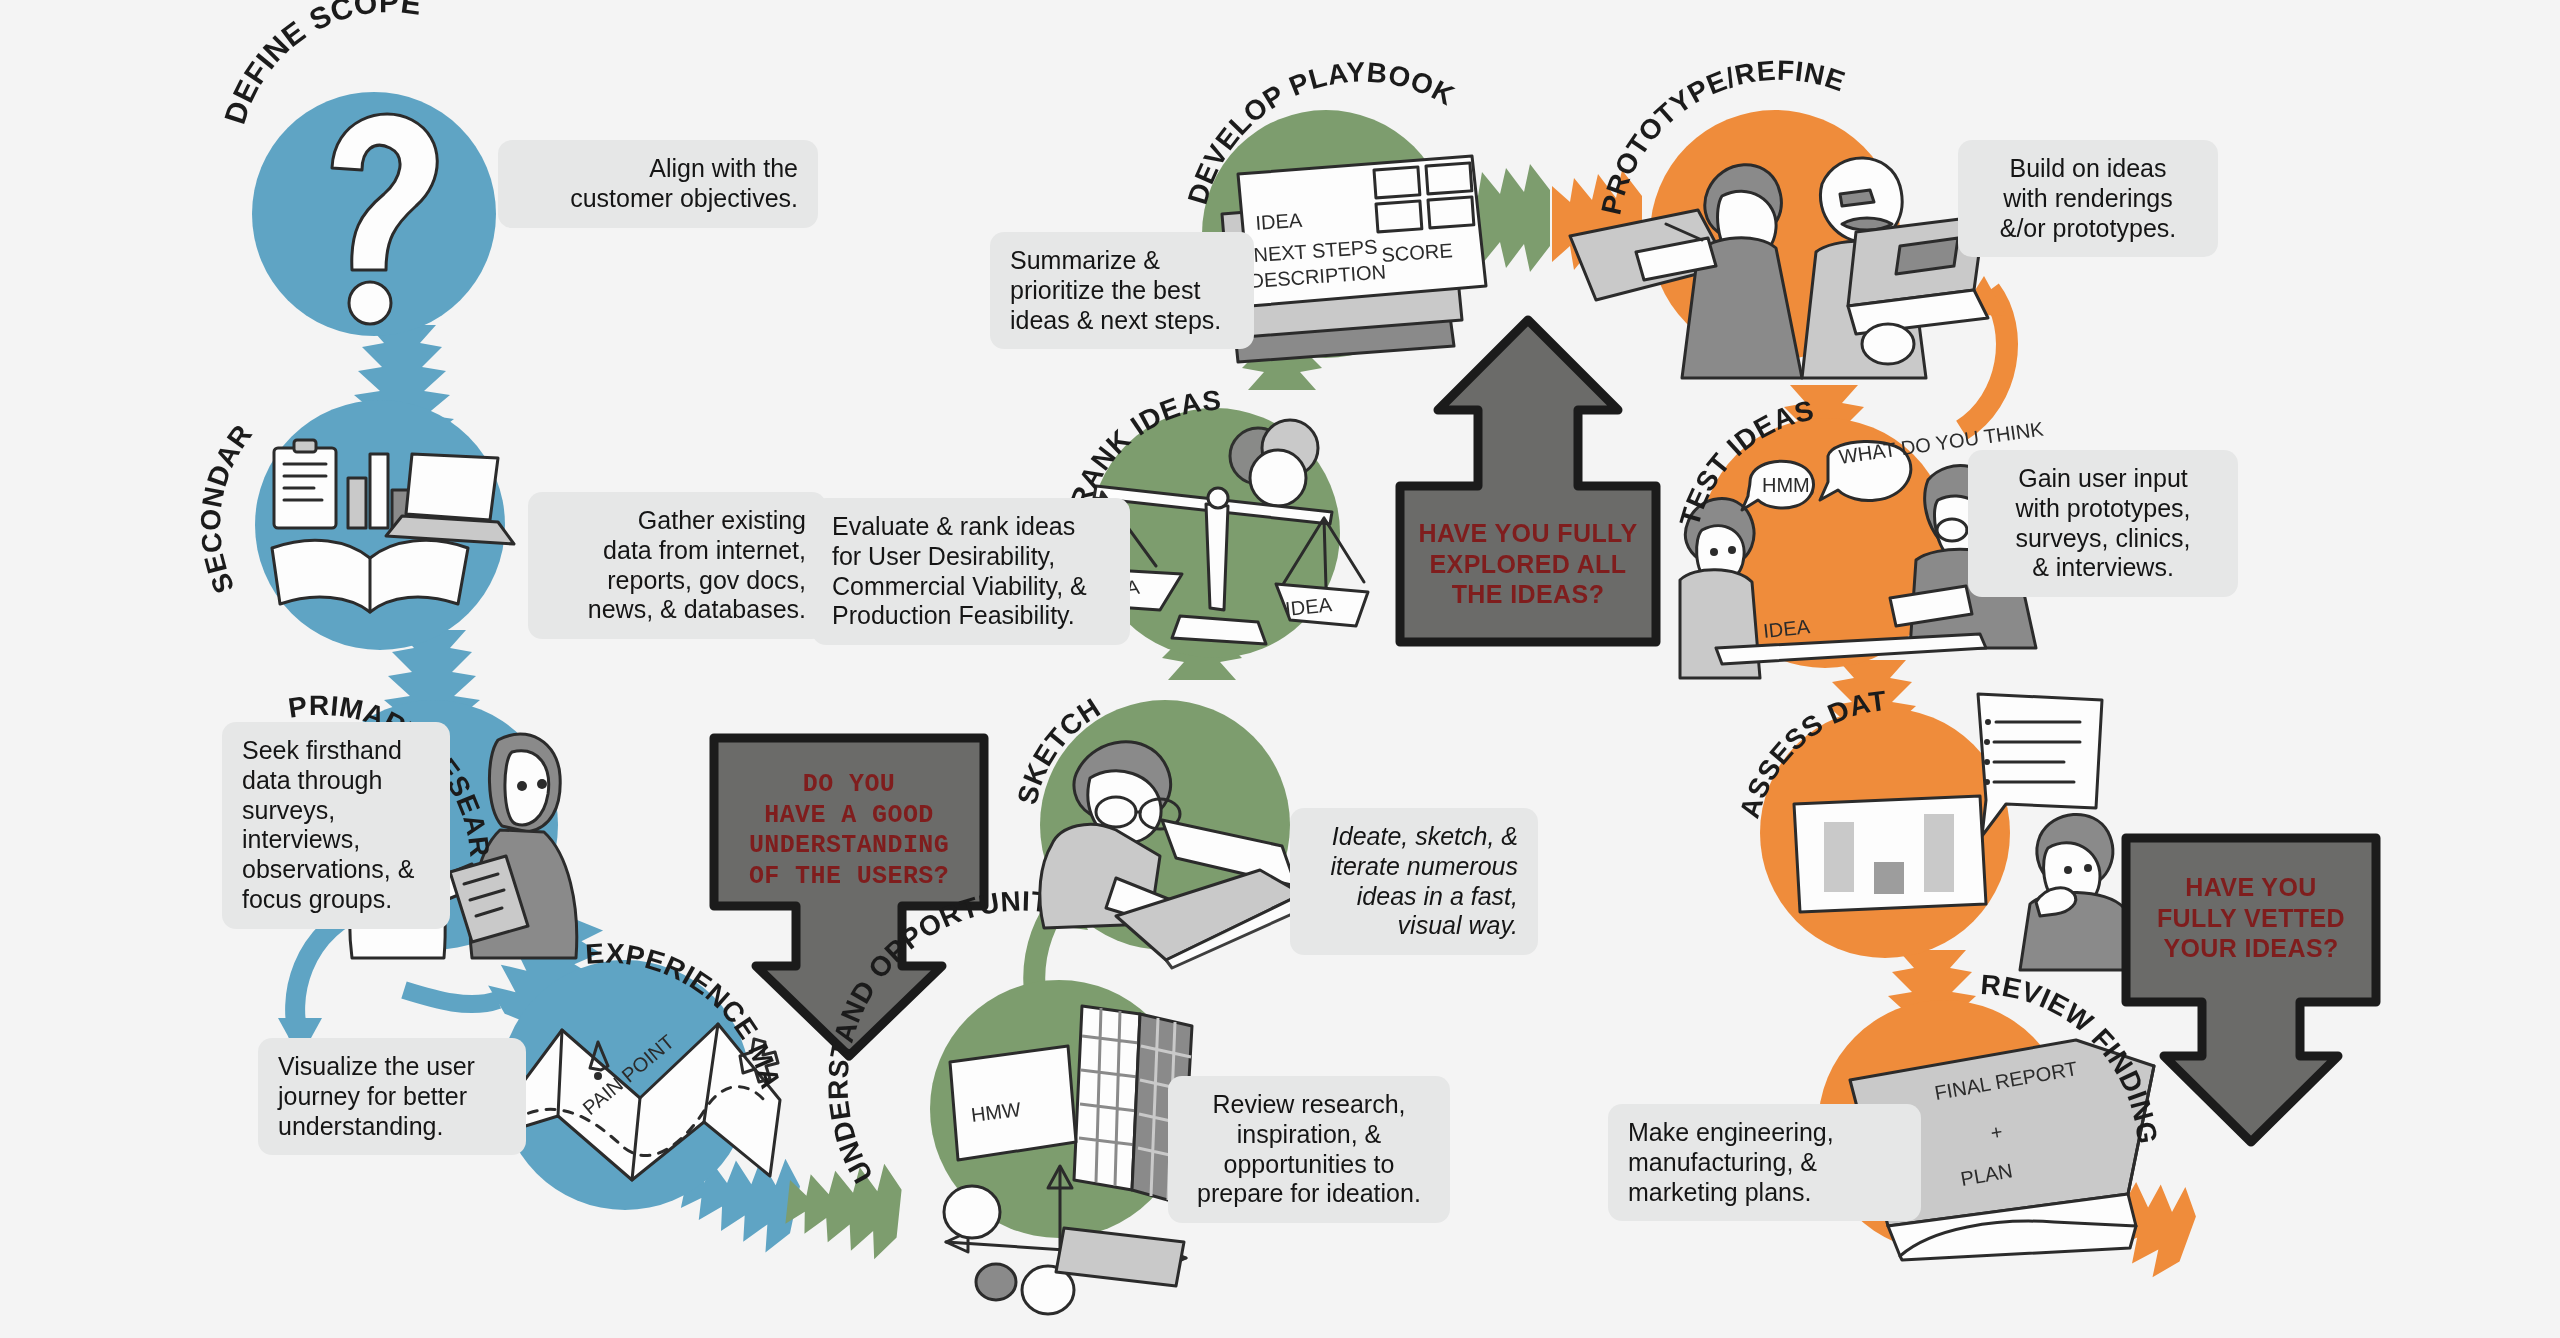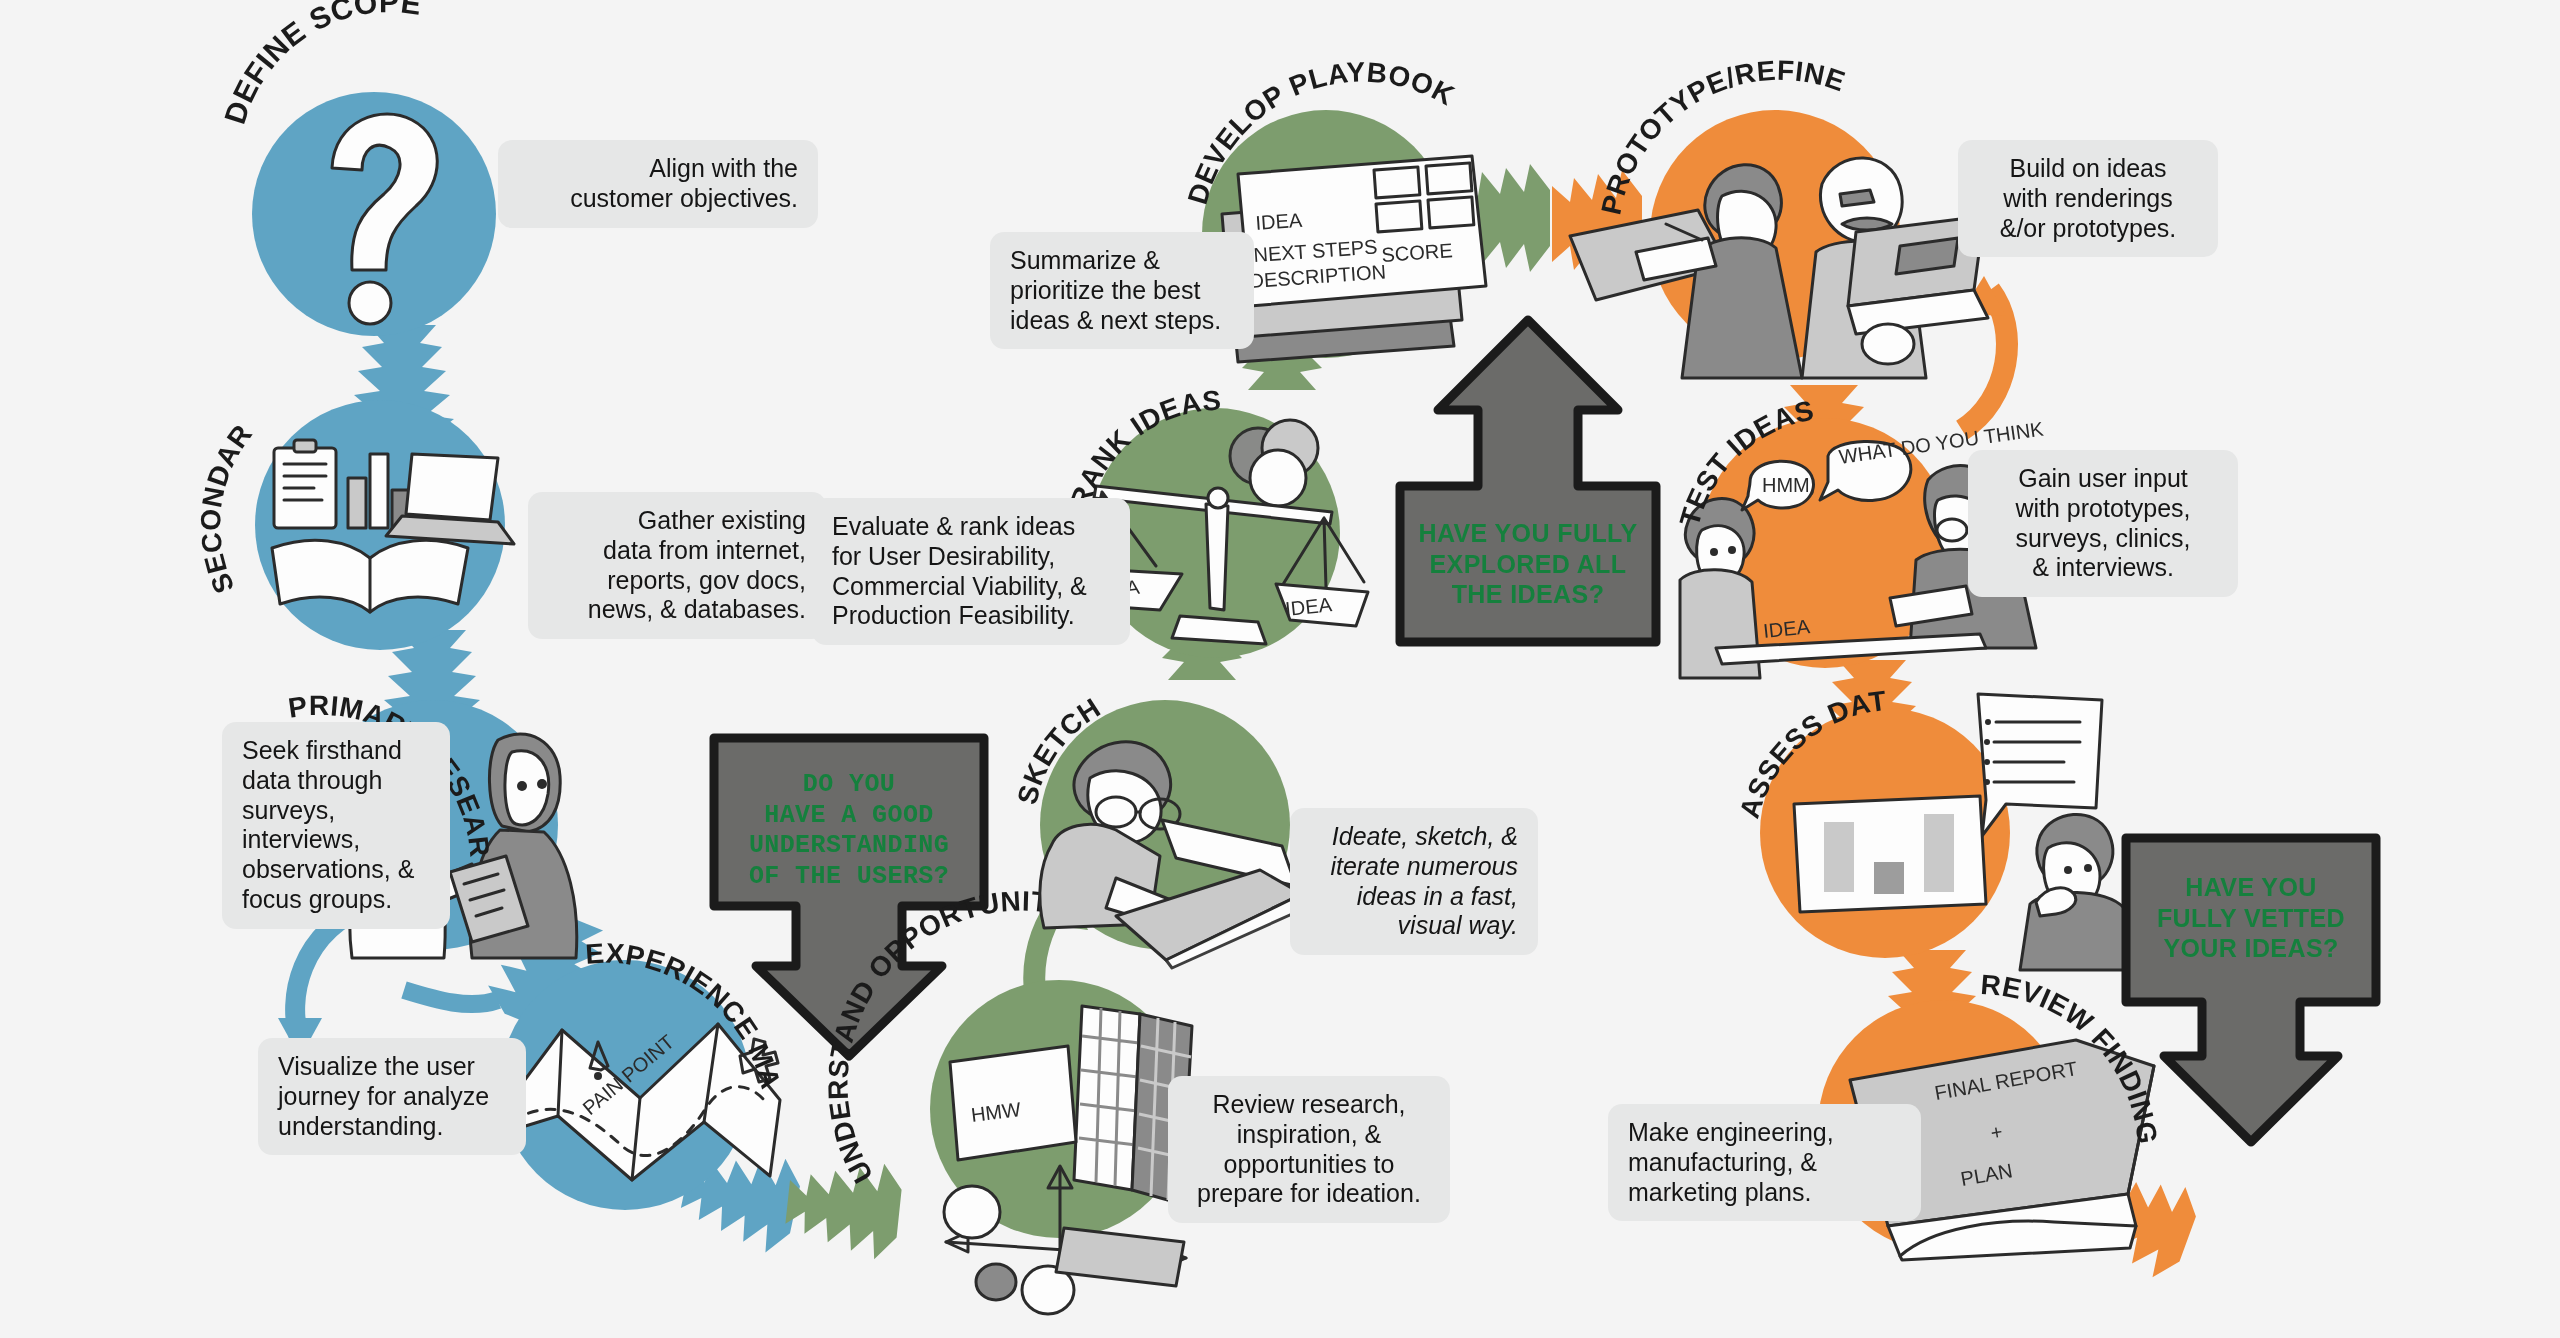--- a/index.html
+++ b/index.html
@@ -50,21 +50,21 @@
   .cap-center { text-align: center; }
 
   
   .decision {
     position: absolute;
   }
   .decision svg { display: block; overflow: visible; }
   .decision .d-text {
     position: absolute;
     left: 0; right: 0;
-    color: #15803d;
+    color: #7f1d1d;
     font-weight: bold;
     font-size: 25px;
     line-height: 1.22;
     text-align: center;
     letter-spacing: 0.4px;
     white-space: pre-line;
   }
 
   
   .conn { position: absolute; pointer-events: none; }
@@ -241,21 +241,21 @@
       <text class="hand" x="120" y="126" transform="rotate(-40 120 126)" font-size="17">PAIN POINT</text>
     </svg>
   </div>
   <div class="stage-label" style="left:560px; top:920px;">
     <svg width="340" height="200">
       <path id="arc-expmap" d="M26 44 A 160 160 0 0 1 200 162" fill="none"></path>
       <text font-size="28"><textPath href="#arc-expmap">EXPERIENCE MAP</textPath></text>
     </svg>
   </div>
   <div class="caption cap-left" style="left:258px; top:1038px; width:268px;">Visualize the user
-journey for analyze
+journey for better
 understanding.</div>
 
   <div class="decision" style="left:706px; top:730px;font-family:Liberation Mono, monospace;">
     <svg width="286" height="334" viewBox="0 0 286 334">
       <path d="M8 8 H 278 V 176 H 196 L 196 236 H 236 L 143 326 L 50 236 H 90 L 90 176 H 8 Z" fill="#6b6b69" stroke="#1b1b1b" stroke-width="9" stroke-linejoin="round"></path>
     </svg>
     <div class="d-text" style="top:40px;">DO YOU
 HAVE A GOOD
 UNDERSTANDING
 OF THE USERS?</div>

